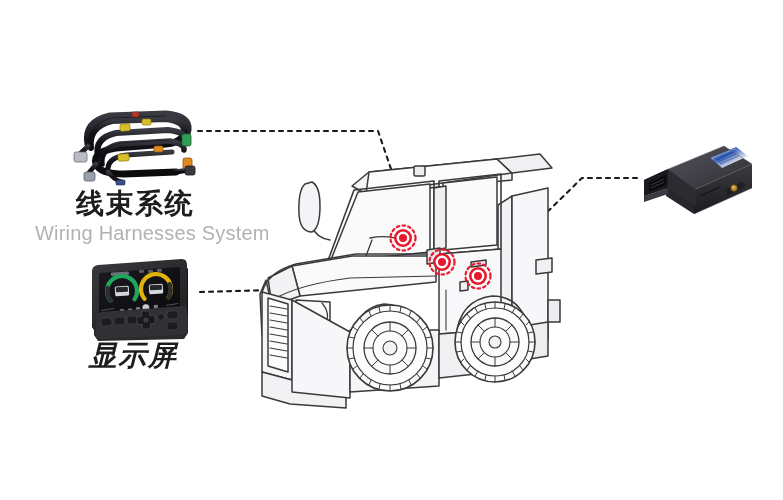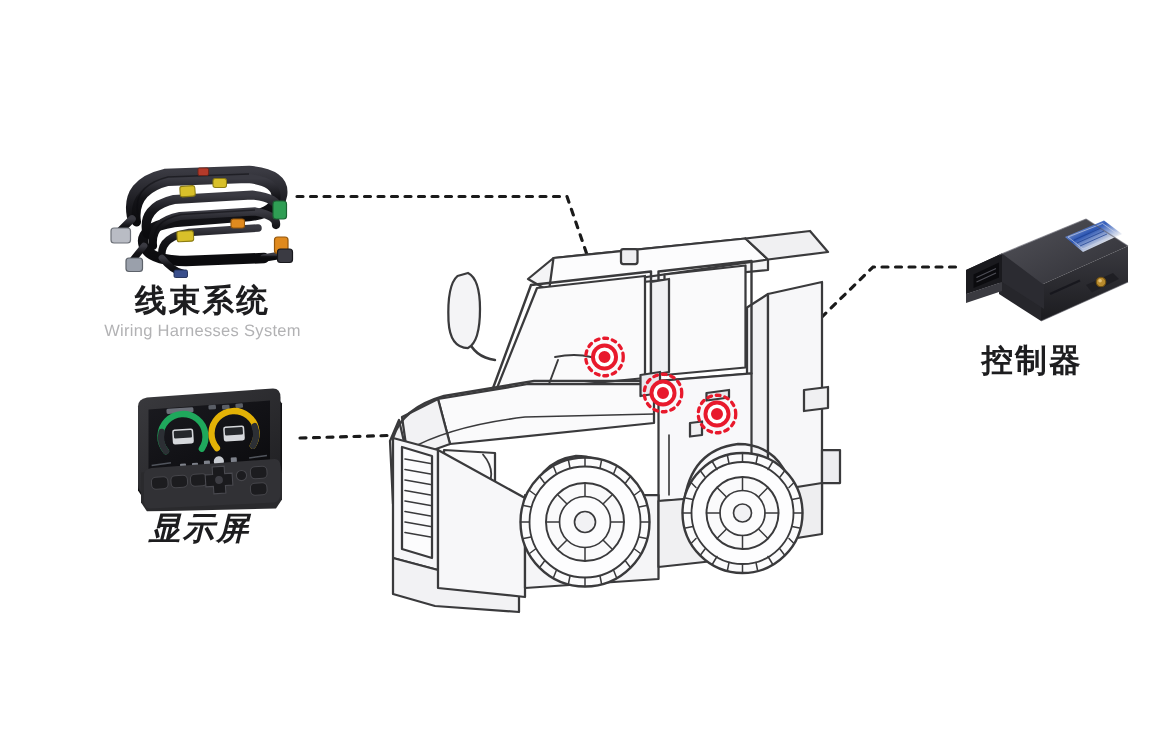--- a/index.html
+++ b/index.html
@@ -24,28 +24,28 @@
   }
 
   
   .label-block {
     position: absolute;
     text-align: center;
     line-height: 1;
     user-select: none;
   }
   .label-cn {
-    font-size: 21px;
+    font-size: 28px;
     font-weight: 700;
     color: #1d1d1f;
     letter-spacing: 1.5px;
     white-space: nowrap;
   }
   .label-en {
-    font-size: 11px;
+    font-size: 20px;
     font-weight: 400;
     color: #b2b2b4;
     letter-spacing: 0.2px;
     margin-top: 5px;
     white-space: nowrap;
   }
 
   
   #lines, #vehicle-layer, #markers {
     position: absolute;
@@ -366,16 +366,15 @@
       <circle cx="105.4" cy="47.2" r="1.2" fill="#e4c178"></circle>
 
       <path d="M 66 74 L 124 48" fill="none" stroke="#4a4a52" stroke-width="0.8" opacity="0.6"></path>
       <path d="M 38 30 L 96 6" fill="none" stroke="#6d6d77" stroke-width="0.8" opacity="0.7"></path>
       <path d="M 96 6 L 124 24" fill="none" stroke="#5b5b65" stroke-width="0.8" opacity="0.6"></path>
 
       <path d="M 72 56 L 92 47" fill="none" stroke="#14141a" stroke-width="1.6" opacity="0.8"></path>
     </svg>
   </div>
   <div class="label-block" style="left:608px; top:230px; width:160px;">
-    <div class="label-cn">控制器</div>
   </div>
 
 </div>
 
 </body></html>

